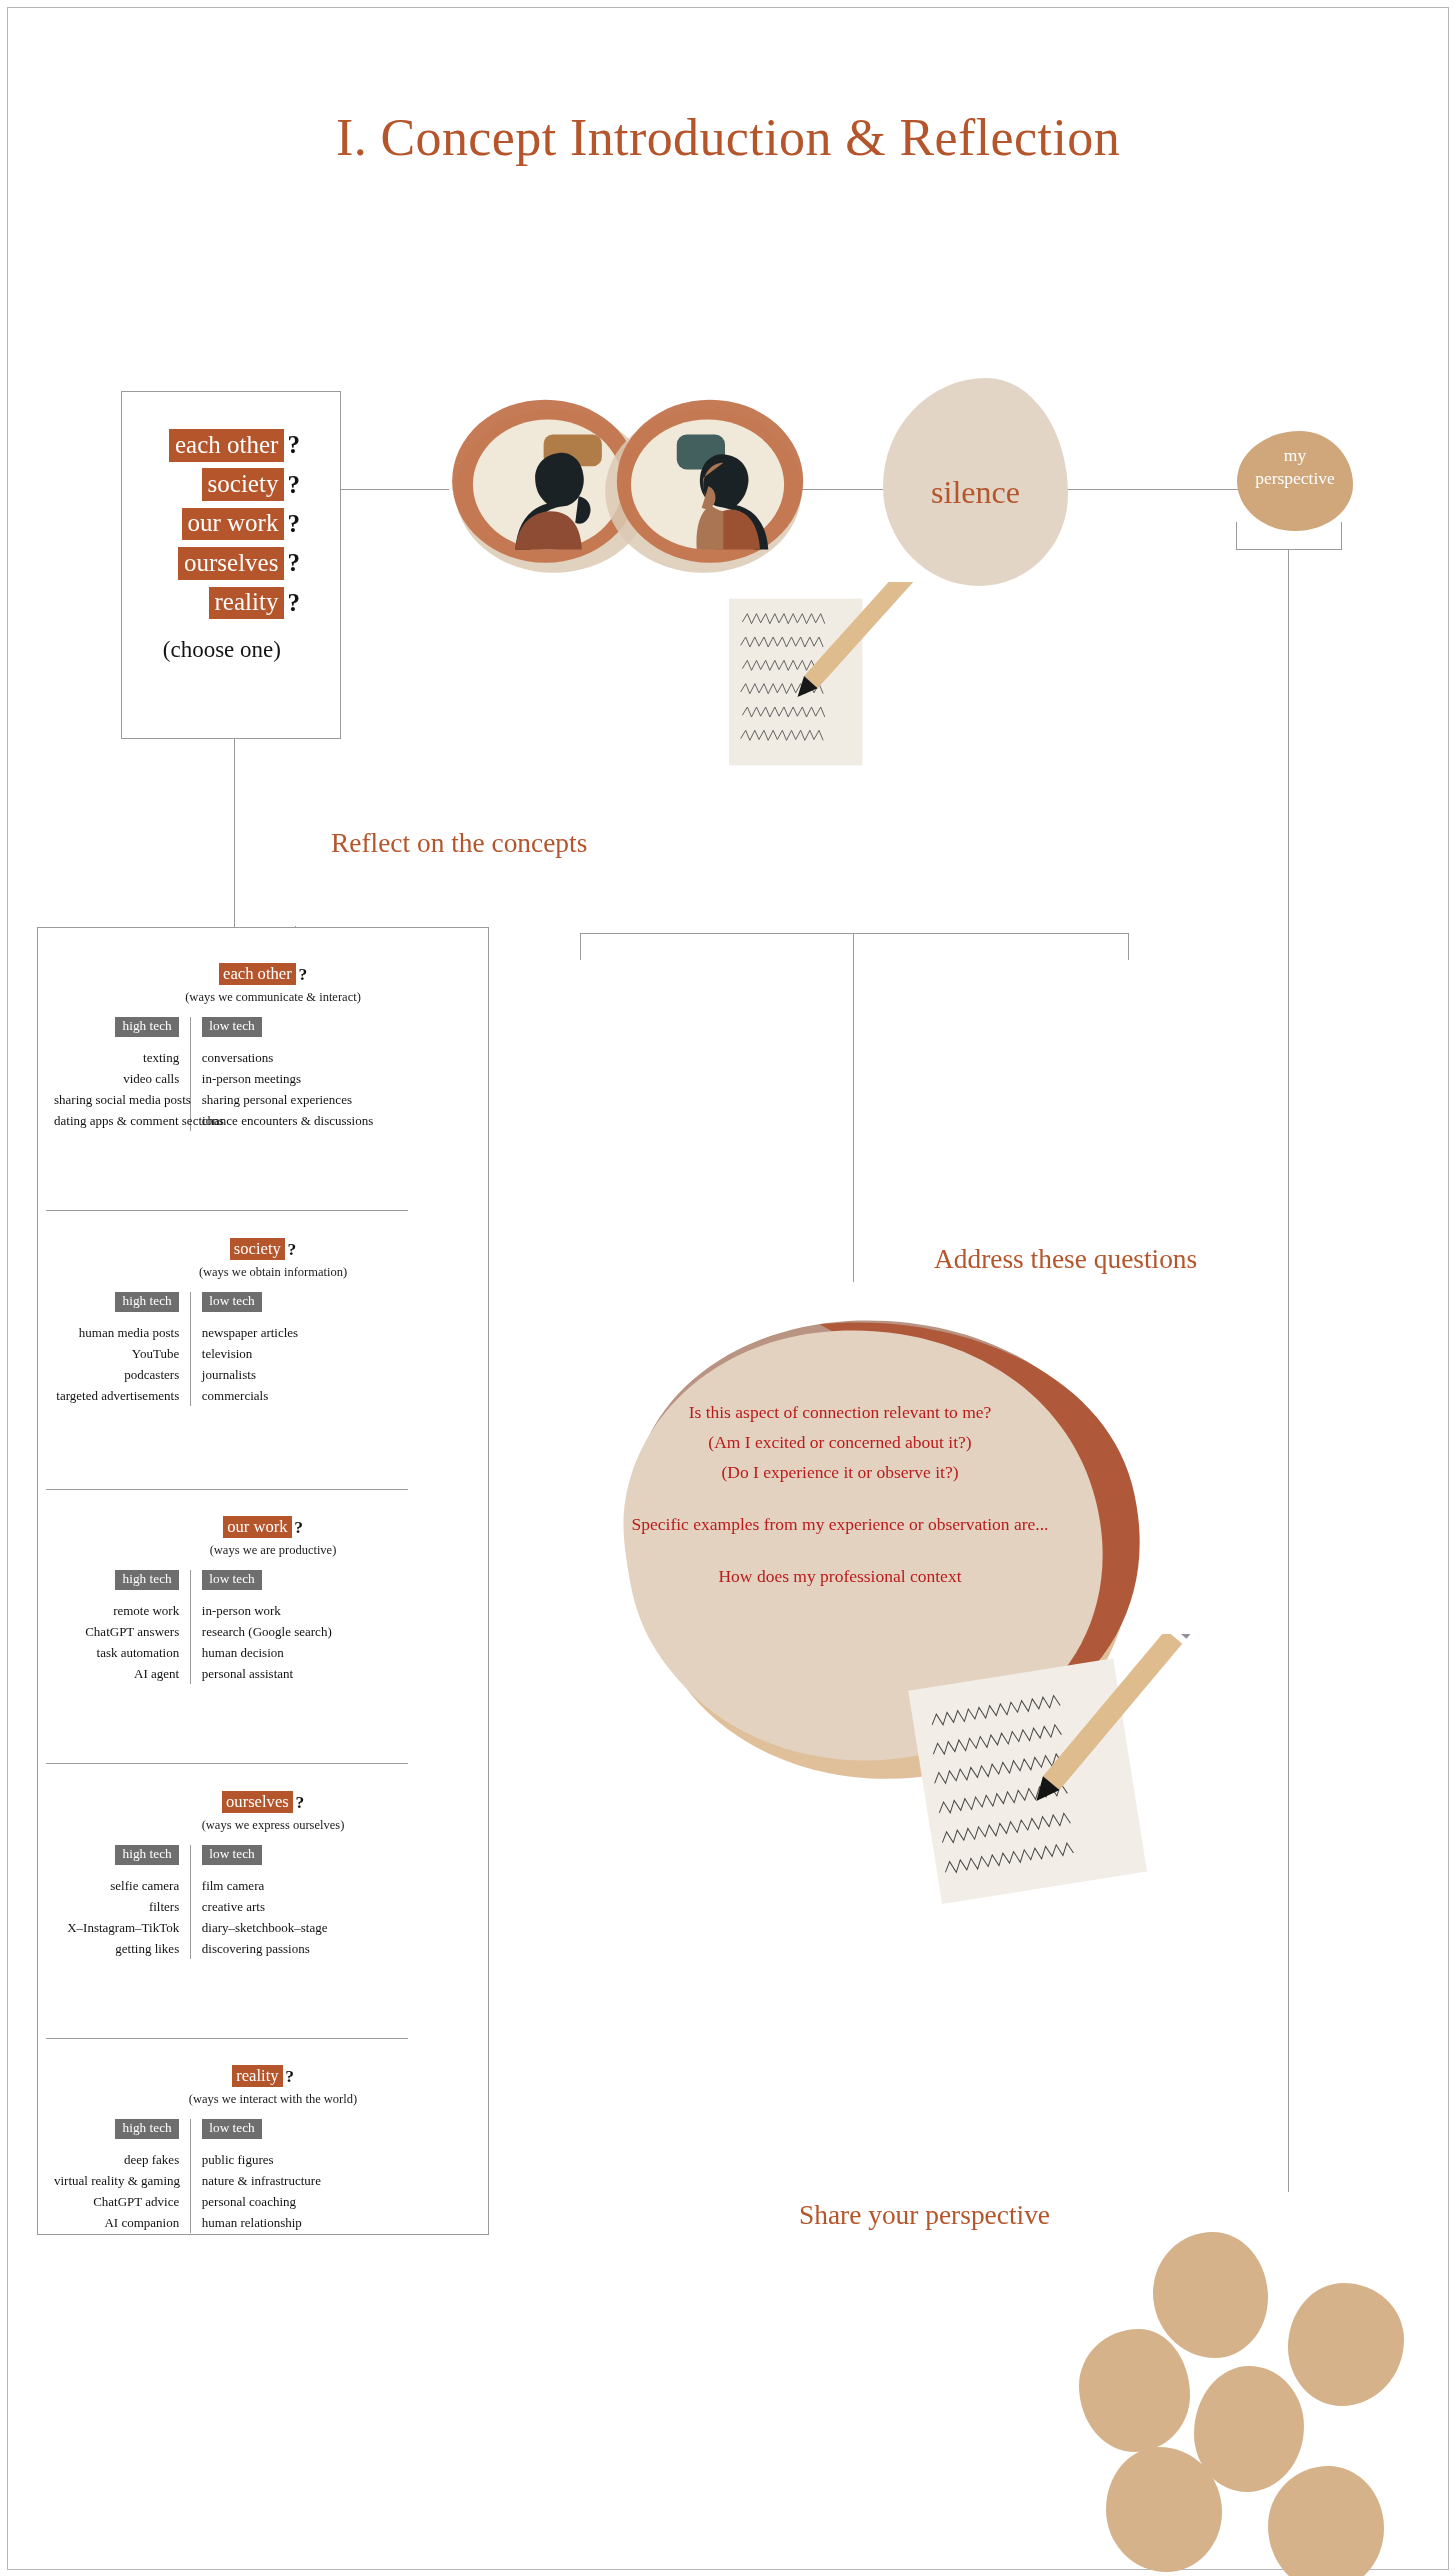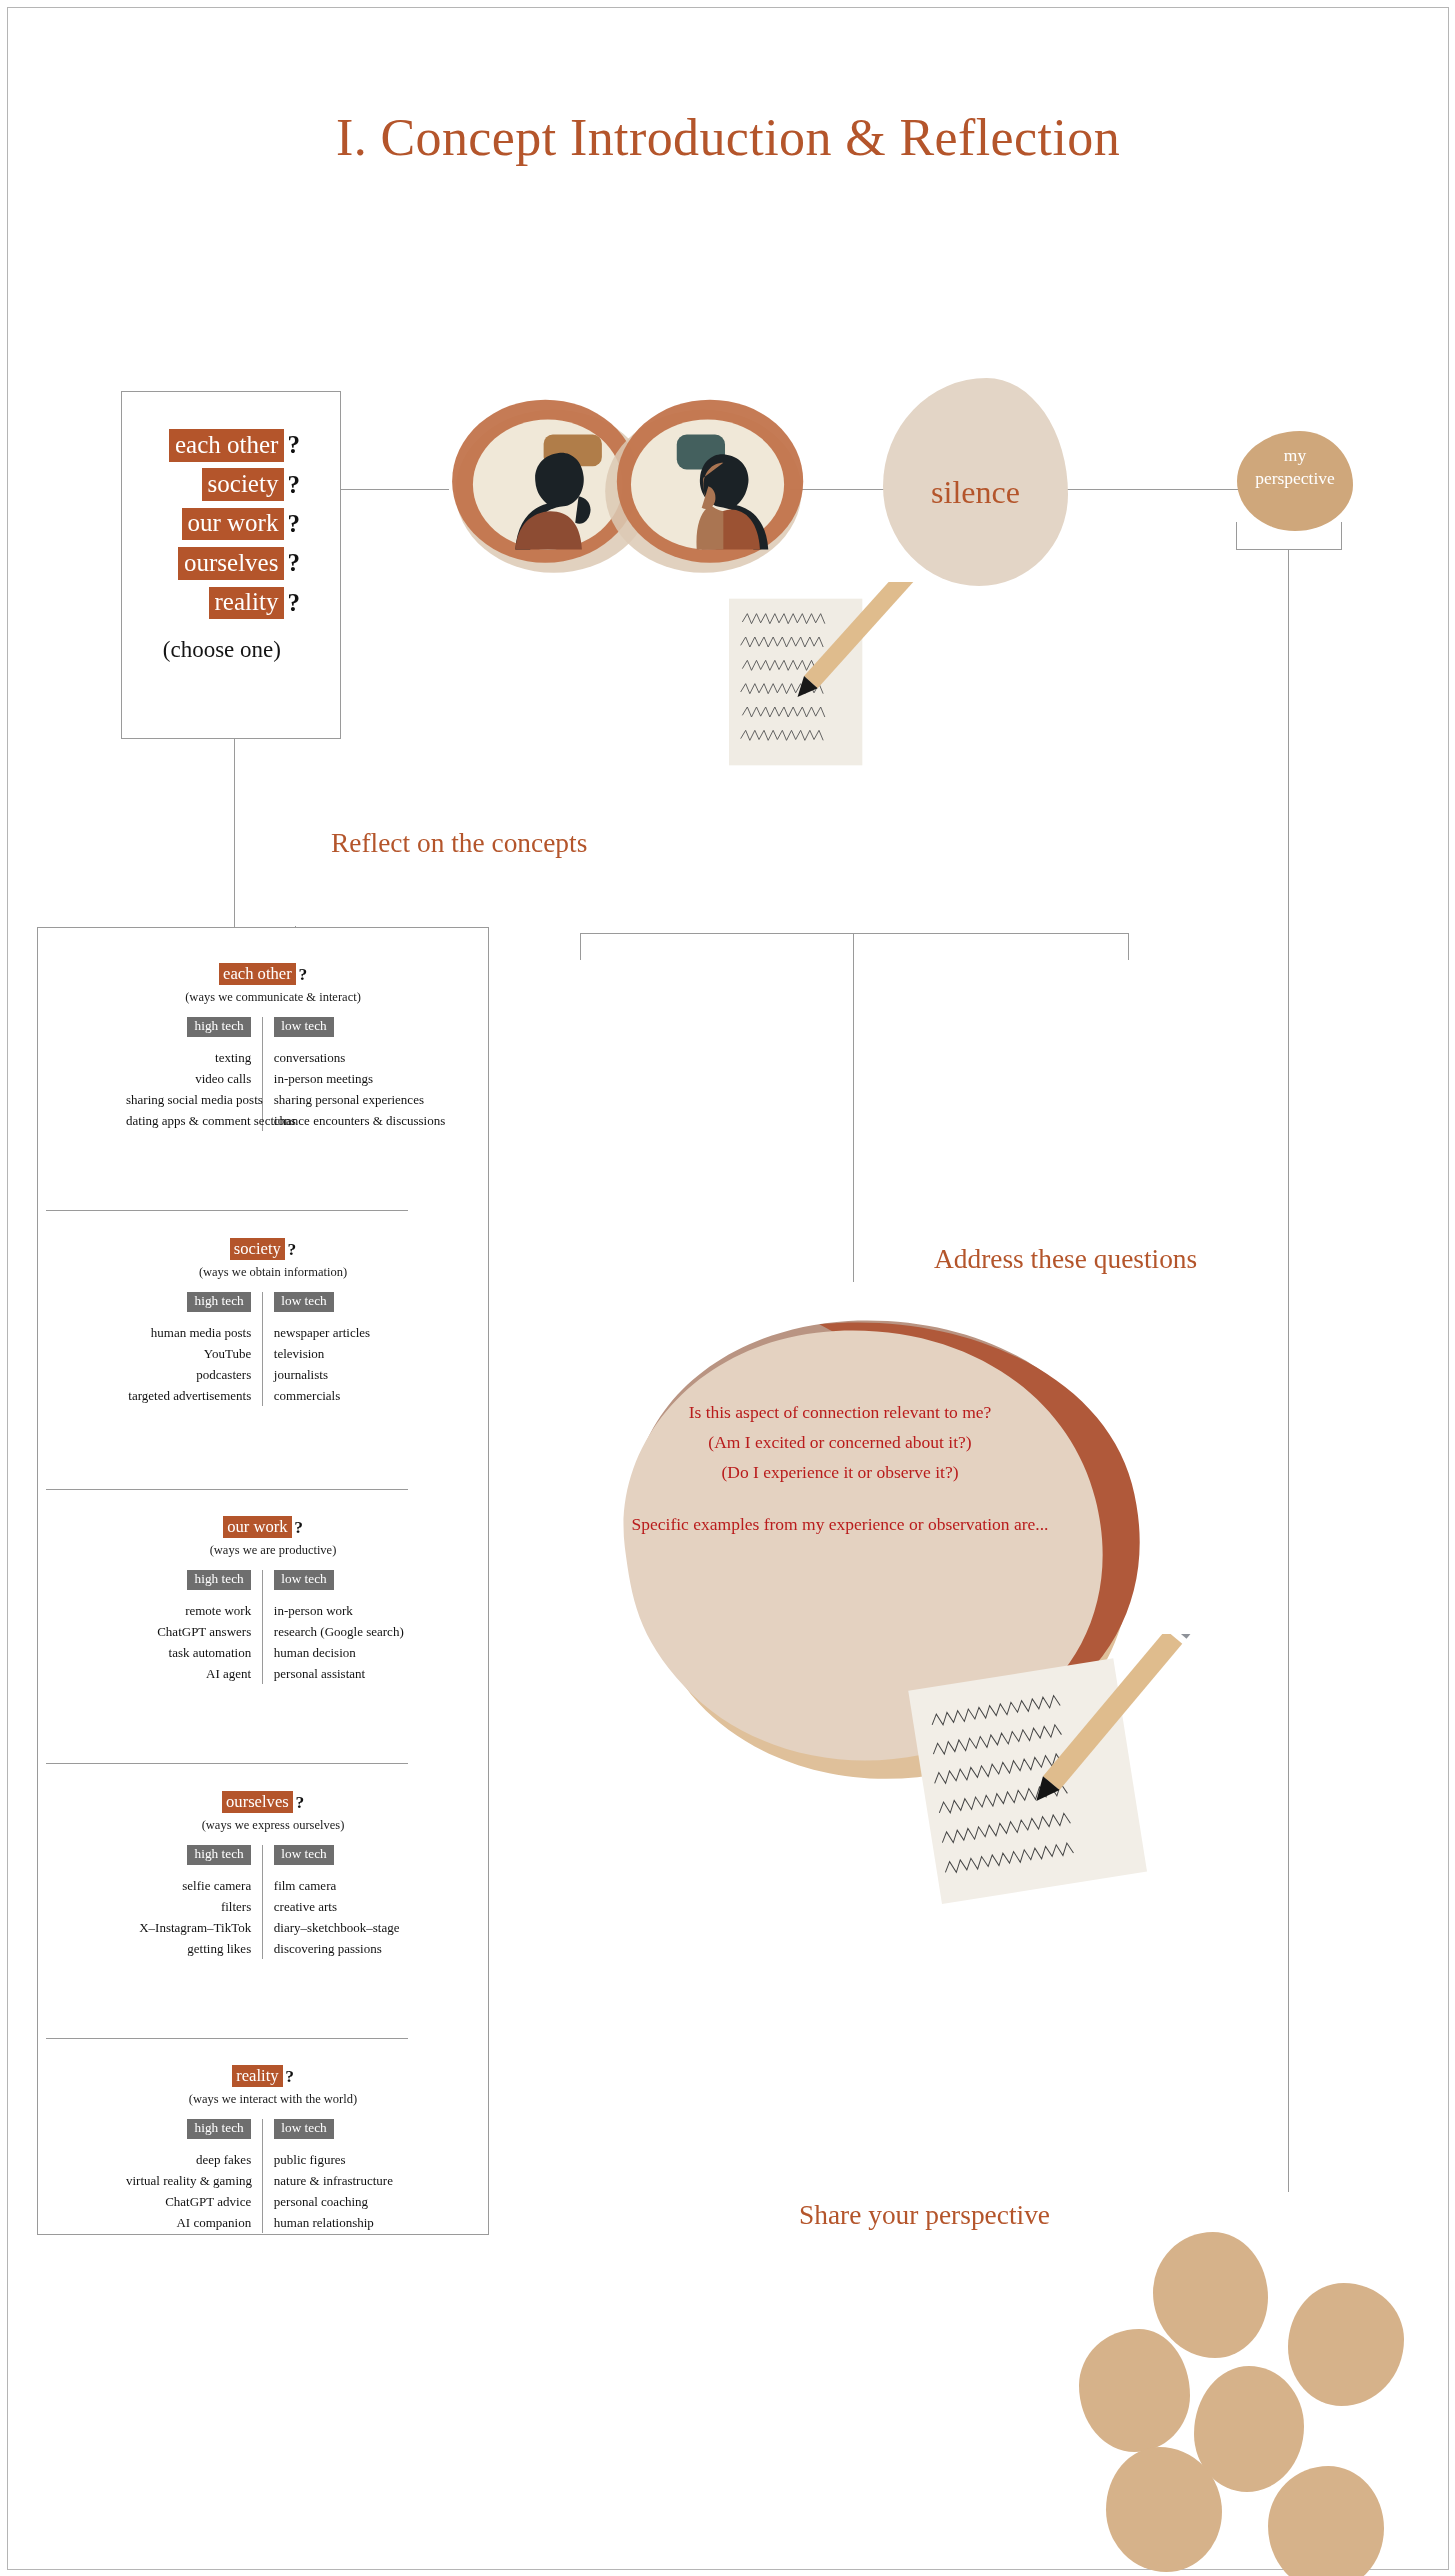--- a/index.html
+++ b/index.html
@@ -166,21 +166,21 @@
   }
   .cb-sub {
     text-align: center;
     font-size: 12.5px;
     color: #1a1a1a;
     margin-bottom: 11.6px;
     padding-left: 20px;
   }
   .cb-cols {
     display: flex;
-    justify-content: center;
+    padding-left: 17px;
   }
   .cb-col { width: 137px; }
   .cb-col.left  { text-align: right; padding-right: 10.8px; border-right: 1px solid #9a9a9a; }
   .cb-col.right { text-align: left;  padding-left: 10.8px; }
   .cb-hdr {
     display: inline-block;
     background: #6e6e6e;
     color: #ffffff;
     font-size: 13.3px;
     line-height: 1.1;
@@ -457,20 +457,21 @@
              C112 428 104 382 96 320 Z" fill="#e4d2c1"></path>
   </svg>
 
   <div id="q-text">
     <div>Is this aspect of connection relevant to me?</div>
     <div>(Am I excited or concerned about it?)</div>
     <div>(Do I experience it or observe it?)</div>
     <div class="q-gap"></div>
     <div>Specific examples from my experience or observation are...</div>
     <div class="q-gap"></div>
+    <div>How does my professional context</div>
   </div>
 
   <svg style="position:absolute; left:898px; top:1634px; z-index:6;" width="349" height="274" viewBox="0 0 420 330">
     <g transform="rotate(-9 170 170)">
       <rect x="30" y="45" width="250" height="260" fill="#f2eee7"></rect>
       <g stroke="#444" stroke-width="1.2" fill="none">
         <path d="M52 90 l7 -12 l6 14 l7 -14 l6 13 l7 -13 l6 14 l7 -14 l6 13 l7 -13 l6 14 l7 -14 l6 13 l7 -13 l6 14 l7 -14 l6 13 l7 -13 l6 14 l7 -14 l6 13 l7 -13 l6 14 l7 -14 l6 13"></path>
         <path d="M48 125 l7 -12 l6 14 l7 -14 l6 13 l7 -13 l6 14 l7 -14 l6 13 l7 -13 l6 14 l7 -14 l6 13 l7 -13 l6 14 l7 -14 l6 13 l7 -13 l6 14 l7 -14 l6 13 l7 -13 l6 14 l7 -14 l6 13"></path>
         <path d="M44 160 l7 -12 l6 14 l7 -14 l6 13 l7 -13 l6 14 l7 -14 l6 13 l7 -13 l6 14 l7 -14 l6 13 l7 -13 l6 14 l7 -14 l6 13 l7 -13 l6 14 l7 -14 l6 13 l7 -13 l6 14 l7 -14 l6 13"></path>
         <path d="M44 196 l7 -12 l6 14 l7 -14 l6 13 l7 -13 l6 14 l7 -14 l6 13 l7 -13 l6 14 l7 -14 l6 13 l7 -13 l6 14 l7 -14 l6 13 l7 -13 l6 14 l7 -14 l6 13 l7 -13 l6 14 l7 -14 l6 13"></path>

